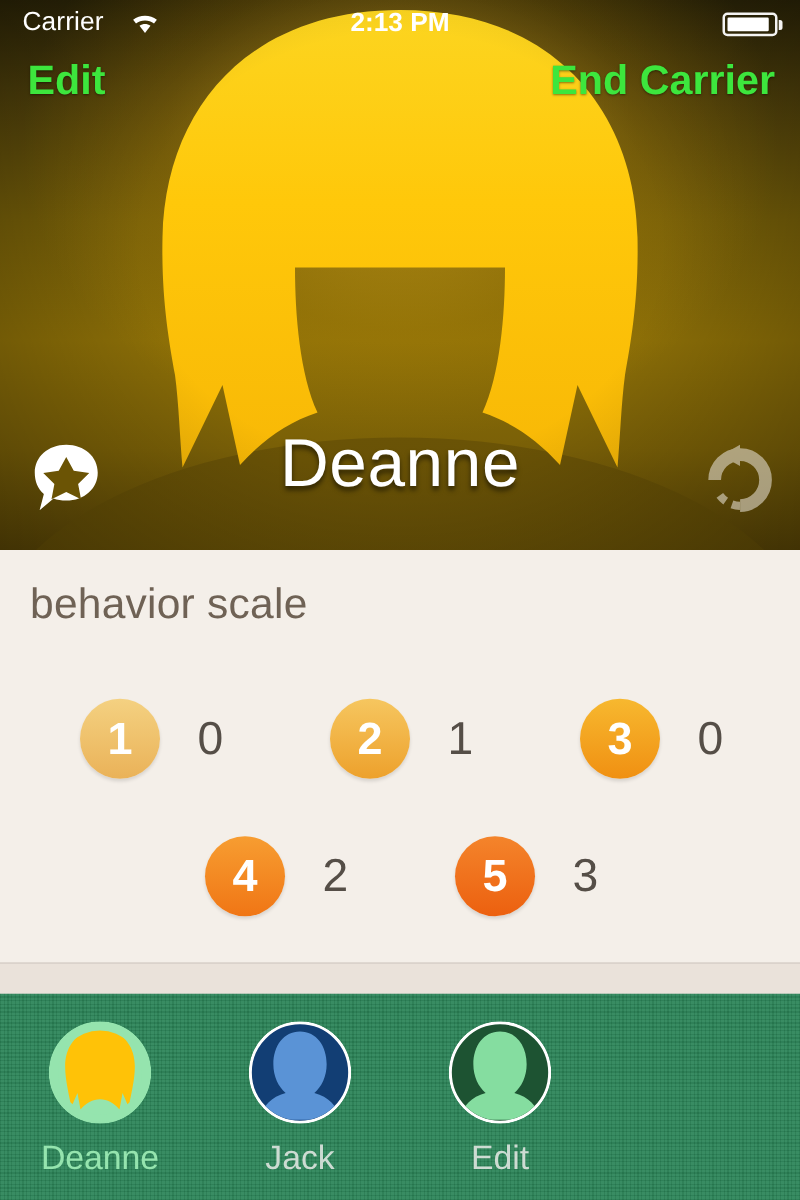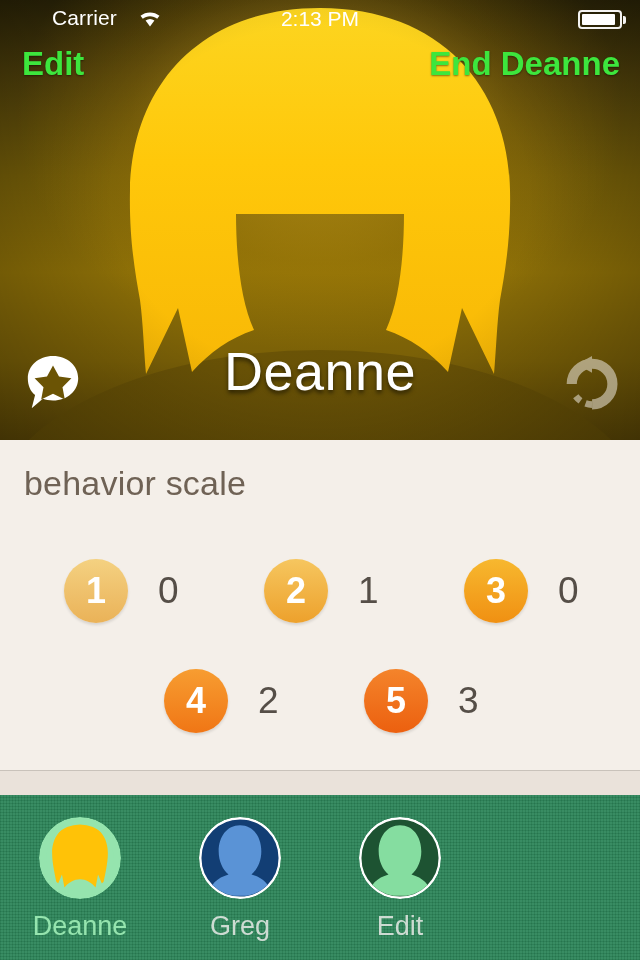--- a/index.html
+++ b/index.html
@@ -32,23 +32,23 @@
   .hero-avatar{ position:absolute; left:0; top:0; width:640px; height:440px; }
 
   
   .statusbar{
     position:absolute; left:0; top:0; width:640px; height:38px;
     display:flex; align-items:center;
     color:#fff;
     font-size:21px;
     z-index:20;
   }
-  .sb-left{ position:absolute; left:18px; top:6px; display:flex; align-items:center; gap:20px;margin-left:34px; }
+  .sb-left{ position:absolute; left:18px; top:6px; display:flex; align-items:center; gap:20px; }
   .sb-carrier{ font-size:21px; letter-spacing:.1px; color:#fff; }
-  .sb-center{ position:absolute; left:0; width:640px; text-align:center; top:7px; font-size:21px; font-weight:normal; color:#fff;}
+  .sb-center{ position:absolute; left:0; width:640px; text-align:center; top:7px; font-size:21px; font-weight:bold; color:#fff;}
   .sb-right{ position:absolute; right:14px; top:10px; display:flex; align-items:center; }
   .batt{ width:44px; height:19px; border:2px solid rgba(255,255,255,.95); border-radius:4px; padding:2px; }
   .batt-fill{ height:100%; background:#fff; border-radius:1px; }
   .batt-nub{ width:3px; height:8px; background:rgba(255,255,255,.95); border-radius:0 2px 2px 0; margin-left:1px; }
 
   
   .navbar{
     position:absolute; left:0; top:38px; width:640px; height:52px;
     z-index:20;
     font-weight:bold;
@@ -181,21 +181,21 @@
       <div class="sb-right">
         <div class="batt">
           <div class="batt-fill" id="battfill" style="width:92%"></div>
         </div>
         <div class="batt-nub"></div>
       </div>
     </div>
 
     <div class="navbar">
       <div class="nav-btn nav-left">Edit</div>
-      <div class="nav-btn nav-right">End Deanne</div>
+      <div class="nav-btn nav-right">End Carrier</div>
     </div>
 
     <div class="hero-bottom">
       <svg class="icon-note" viewBox="0 0 64 64">
         <path d="M32 4 C47 4 58 14 58 27 C58 40 47 50 32 50 C28 50 24.5 49.4 21.5 48.3
                  L10 58 L13.5 44.5 C8.5 40.4 6 34.1 6 27 C6 14 17 4 32 4 Z" fill="#fff"></path>
         <path d="M32 14 L38.2 25.4 L51 27.2 L41.8 36.3 L44.2 49 L32 43 L19.8 49 L22.2 36.3 L13 27.2 L25.8 25.4 Z" fill="#6b5405"></path>
       </svg>
 
       <svg class="icon-undo" viewBox="0 0 64 64">
@@ -266,21 +266,21 @@
             <circle cx="50" cy="50" r="48.5" fill="#123e74" stroke="#ffffff" stroke-width="3"></circle>
             <defs>
               <clipPath id="clip-Greg">
                 <circle cx="50" cy="50" r="47"></circle>
               </clipPath>
             </defs>
             <g clip-path="url(#clip-Greg)">
               <path d="M50 10 C66 10 76 24 76 42 C76 54 71 64 64 70 C78 74 86 82 90 96 L10 96 C14 82 22 74 36 70 C29 64 24 54 24 42 C24 24 34 10 50 10 Z" fill="#5a93d6"></path>
             </g>
           </svg></div>
-        <div class="tab-label" style="color: rgb(205, 219, 210);">Greg</div>
+        <div class="tab-label" style="color: rgb(205, 219, 210);">Jack</div>
       </div>
       <div class="tab">
         <div class="tab-av"><svg viewBox="0 0 100 100" width="82" height="82">
             <circle cx="50" cy="50" r="48.5" fill="#1d5332" stroke="#ffffff" stroke-width="3"></circle>
             <defs>
               <clipPath id="clip-Jack">
                 <circle cx="50" cy="50" r="47"></circle>
               </clipPath>
             </defs>
             <g clip-path="url(#clip-Jack)">

